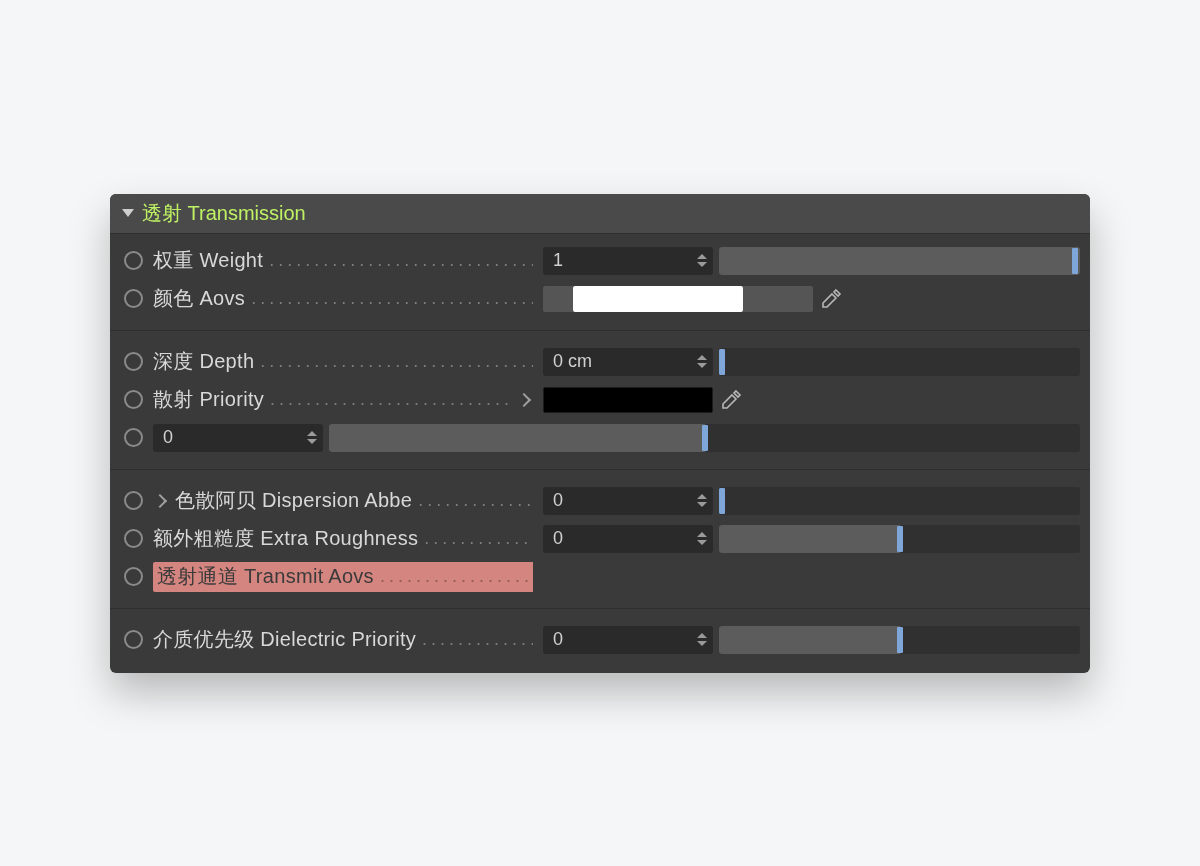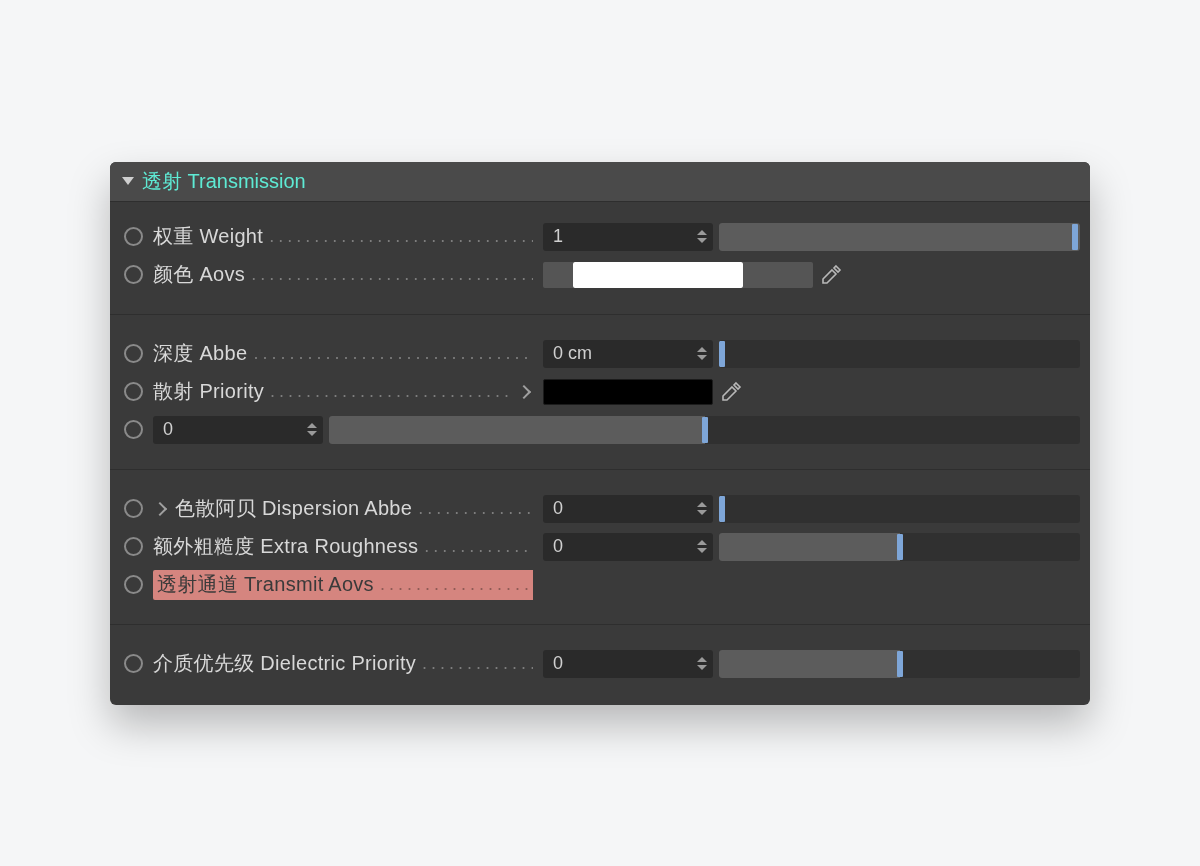--- a/index.html
+++ b/index.html
@@ -14,35 +14,35 @@
   .panel {
     width: 980px;
     background: #3a3a3a;
     border-radius: 6px;
     box-shadow: 0 20px 40px rgba(0,0,0,0.25);
     padding-bottom: 6px;
     overflow: hidden;
   }
   .section-header {
     background: #4a4a4a;
-    color: #5eead4;
+    color: #bef264;
     font-size: 20px;
     padding: 6px 12px;
     display: flex;
     align-items: center;
     gap: 8px;
     border-bottom: 1px solid #2e2e2e;
   }
   .tri-down {
     width: 0; height: 0;
     border-left: 6px solid transparent;
     border-right: 6px solid transparent;
     border-top: 8px solid #cfcfcf;
   }
-  .group { padding: 16px 0; }
+  .group { padding: 8px 0; }
   .divider { height: 1px; background: #2e2e2e; margin: 4px 0; }
   .row {
     display: flex;
     align-items: center;
     height: 38px;
     padding: 0 10px 0 14px;
     gap: 10px;
   }
   .link-dot {
     width: 19px; height: 19px;
@@ -222,21 +222,21 @@
     </div>
 
   </div>
   <div class="divider"></div>
 
   <div class="group">
 
     <div class="row">
       <span class="link-dot"></span>
       <div class="label-cell">
-        <span>深度 Abbe</span>
+        <span>深度 Depth</span>
         <span class="dots-fill">........................................................................</span>
       </div>
       <div class="control-cell">
         <div class="num-field">
           <span>0 cm</span>
           <span class="spinner">
               <span class="up"></span>
               <span class="down"></span>
             </span>
         </div>

